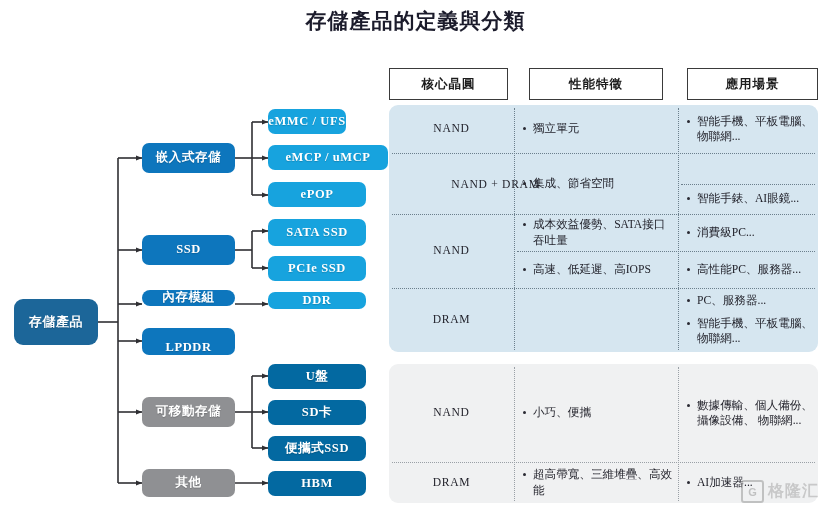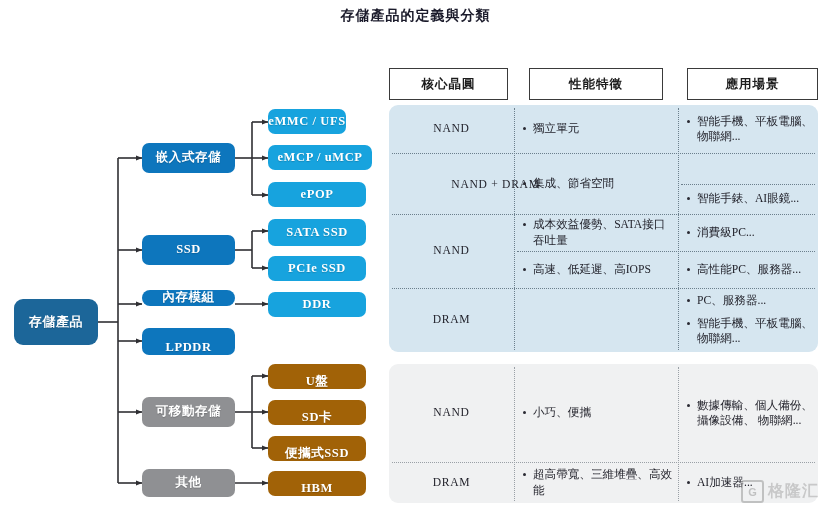--- a/index.html
+++ b/index.html
@@ -12,21 +12,21 @@
     font-family: "Liberation Serif", "DejaVu Serif", serif;
     overflow: hidden;
   }
   .stage { position: absolute; left:0; top:0; width:831px; height:511px; }
 
   
   #page-title {
     position: absolute;
     left: 0; top: 7px; width: 831px;
     text-align: center;
-    font-size: 14px;
+    font-size: 21px;
     font-weight: bold;
     color: #1b1b2b;
     letter-spacing: 1px;
     font-family: "Liberation Serif","DejaVu Serif",serif;
   }
 
   
   .node {
     position: absolute;
     border-radius: 7px;
@@ -40,21 +40,21 @@
     letter-spacing: .6px;
     line-height: 1.1;
     box-sizing: border-box;
     font-family: "Liberation Serif","DejaVu Serif",serif;
     text-shadow: 0 1px 1px rgba(0,0,0,.18);
   }
   .node.root   { background: #1c6699; border-radius: 9px; font-size: 13px; }
   .node.lvl2   { background: #0d76bd; }
   .node.lvl3   { background: #17a3de; }
   .node.lvl2g  { background: #8f9093; }
-  .node.lvl3g  { background: #a16207; align-items: flex-end; }
+  .node.lvl3g  { background: #0369a1; }
 
   
   #connectors { position:absolute; left:0; top:0; width:831px; height:511px; pointer-events:none; }
 
   
   .hdr-box {
     position: absolute;
     border: 1.6px solid #3a3a3a;
     background: #fff;
     display: flex; align-items: center; justify-content: center;
@@ -180,41 +180,41 @@
   <div class="node root" style="left:14px; top:299px; width:84px; height:46px;">
     <span>存儲產品</span>
   </div>
 
   <div class="node lvl2" style="left:142px; top:143px; width:93px; height:30px;">
     <span>嵌入式存儲</span>
   </div>
   <div class="node lvl3" style="left:268px; top:109px; width:78px; height:25px;">
     <span>eMMC / UFS</span>
   </div>
-  <div class="node lvl3" style="left:268px; top:145px; width:104px; height:25px;align-items:center;">
+  <div class="node lvl3" style="left:268px; top:145px; width:120px; height:25px;align-items:center;">
     <span>eMCP / uMCP</span>
   </div>
   <div class="node lvl3" style="left:268px; top:182px; width:98px; height:25px;">
     <span>ePOP</span>
   </div>
 
   <div class="node lvl2" style="left:142px; top:235px; width:93px; height:30px;">
     <span>SSD</span>
   </div>
   <div class="node lvl3" style="left:268px; top:219px; width:98px; height:27px;justify-content:center;">
     <span>SATA SSD</span>
   </div>
   <div class="node lvl3" style="left:268px; top:256px; width:98px; height:25px;">
     <span>PCIe SSD</span>
   </div>
 
   <div class="node lvl2" style="left:142px; top:290px; width:93px; height:16px;border-radius:8px;">
     <span>內存模組</span>
   </div>
-  <div class="node lvl3" style="left:268px; top:292px; width:98px; height:25px;">
+  <div class="node lvl3" style="left:268px; top:292px; width:98px; height:17px;">
     <span>DDR</span>
   </div>
 
   <div class="node lvl2" style="left:142px; top:328px; width:93px; height:27px;align-items:flex-end;">
     <span>LPDDR</span>
   </div>
 
   <div class="node lvl2g" style="left:142px; top:397px; width:93px; height:30px;">
     <span>可移動存儲</span>
   </div>

